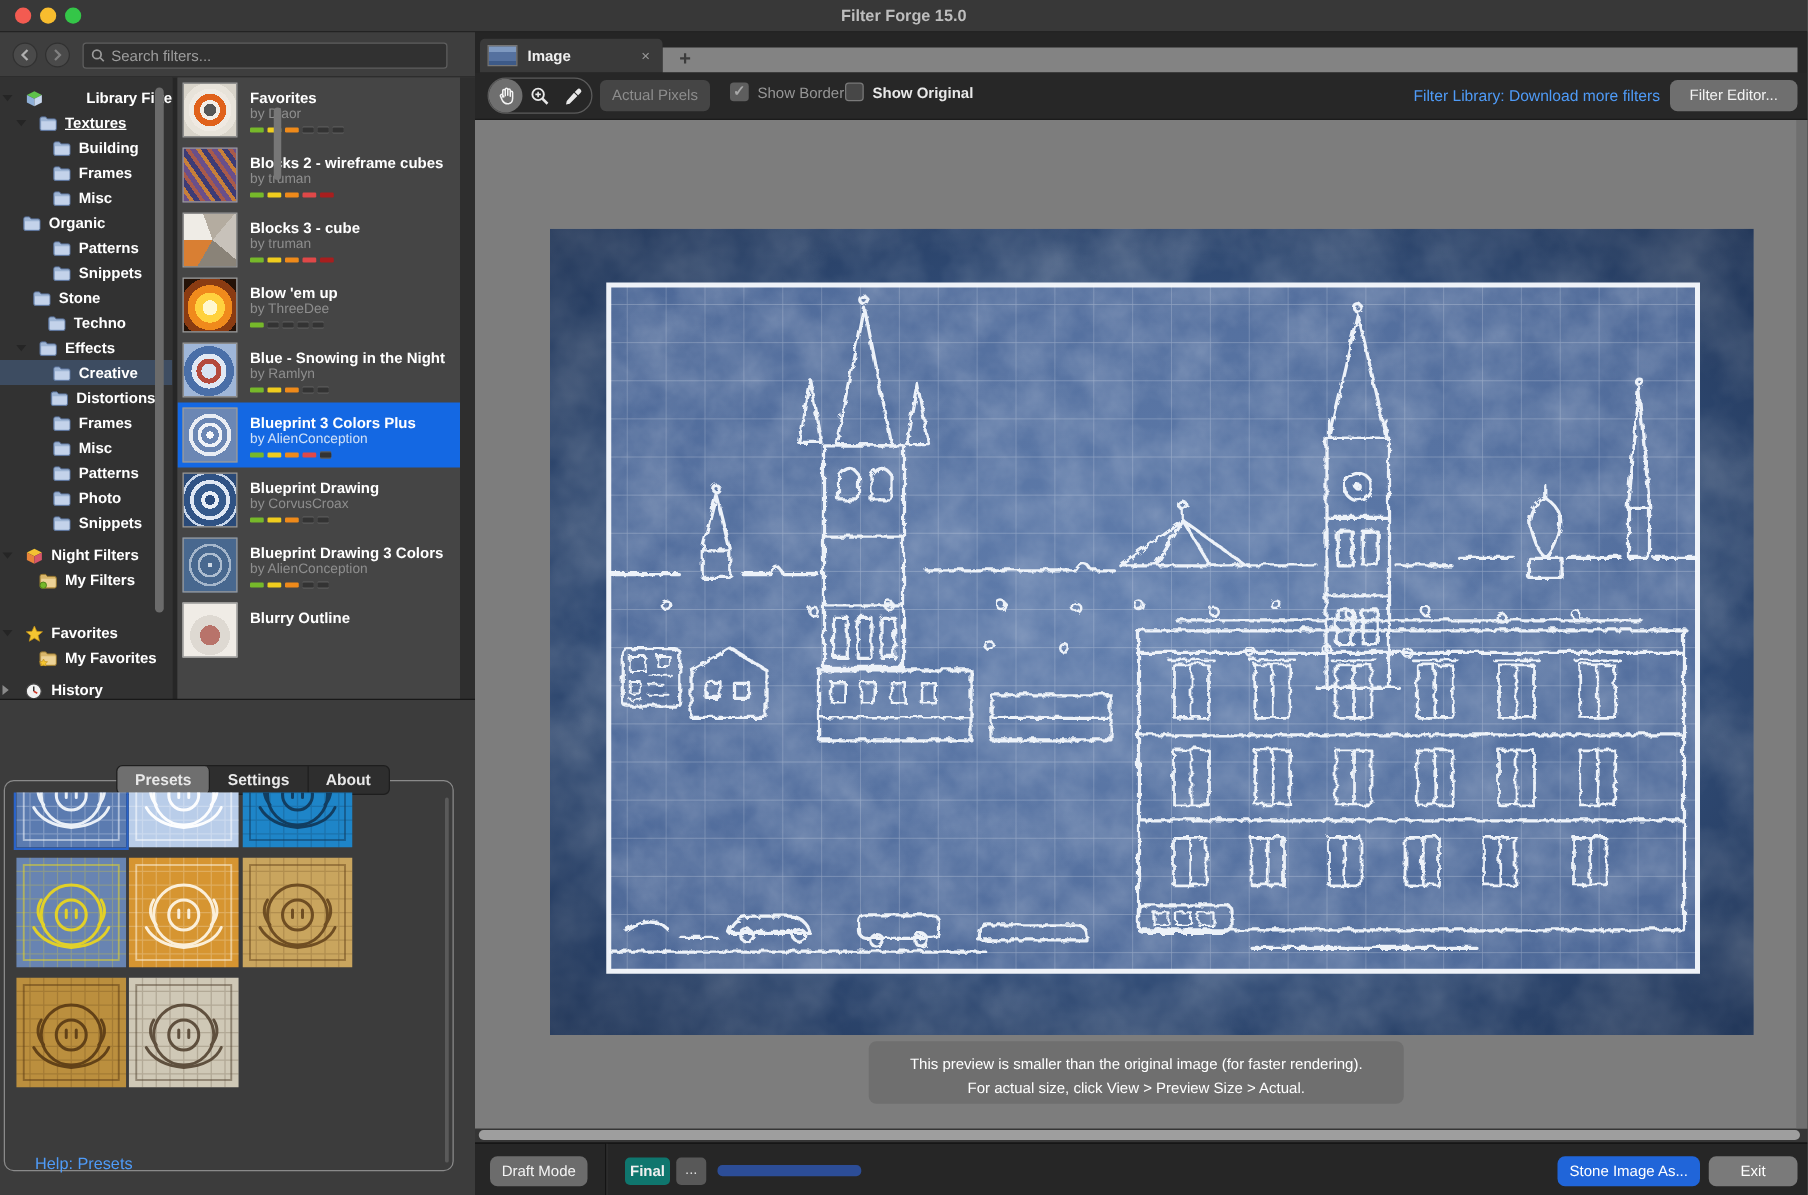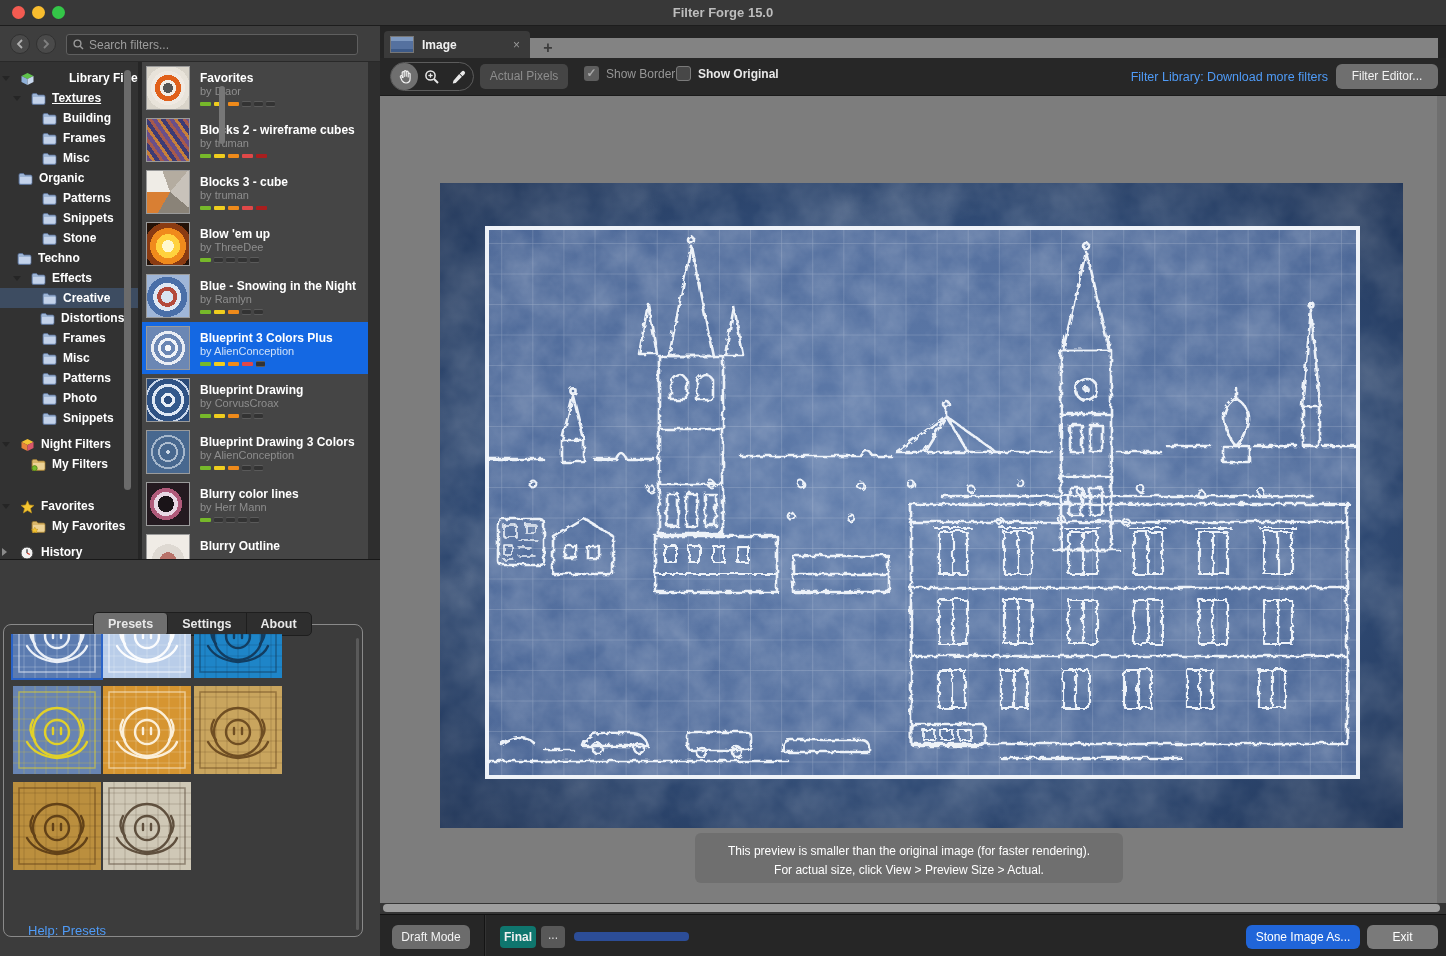--- a/index.html
+++ b/index.html
@@ -219,30 +219,30 @@
       </div>
       <div class="tree-row" style="padding-left: 42px;">
         <span class="ticon">
           <svg width="15" height="13" viewBox="0 0 15 13">
             <path d="M1 3 q0-1.5 1.5-1.5 h3 l1.4 1.6 h5.6 q1.5 0 1.5 1.5 v6.4 q0 1.5-1.5 1.5 h-10 q-1.5 0-1.5-1.5 z" fill="#9db4d4" stroke="#5a729a" stroke-width=".8"></path>
             <path d="M2 5 h11.5 v5.5 q0 1-1 1 h-9.5 q-1 0-1-1 z" fill="#c3d2ea"></path>
           </svg>
         </span>
         <span>Snippets</span>
       </div>
-      <div class="tree-row" style="padding-left: 42px;">
+      <div class="tree-row" style=" margin-left: 26px;">
         <span class="ticon">
           <svg width="15" height="13" viewBox="0 0 15 13">
             <path d="M1 3 q0-1.5 1.5-1.5 h3 l1.4 1.6 h5.6 q1.5 0 1.5 1.5 v6.4 q0 1.5-1.5 1.5 h-10 q-1.5 0-1.5-1.5 z" fill="#9db4d4" stroke="#5a729a" stroke-width=".8"></path>
             <path d="M2 5 h11.5 v5.5 q0 1-1 1 h-9.5 q-1 0-1-1 z" fill="#c3d2ea"></path>
           </svg>
         </span>
         <span>Stone</span>
       </div>
-      <div class="tree-row" style="padding-left: 17px;">
+      <div class="tree-row" style="padding-left: 38px;">
         <span class="ticon">
           <svg width="15" height="13" viewBox="0 0 15 13">
             <path d="M1 3 q0-1.5 1.5-1.5 h3 l1.4 1.6 h5.6 q1.5 0 1.5 1.5 v6.4 q0 1.5-1.5 1.5 h-10 q-1.5 0-1.5-1.5 z" fill="#9db4d4" stroke="#5a729a" stroke-width=".8"></path>
             <path d="M2 5 h11.5 v5.5 q0 1-1 1 h-9.5 q-1 0-1-1 z" fill="#c3d2ea"></path>
           </svg>
         </span>
         <span>Techno</span>
       </div>
       <div class="tree-row" style="padding-left: 31px;">
         <span class="twisty" style="left: 13px; border-left: 4px solid transparent; border-right: 4px solid transparent; border-top: 5px solid rgb(37, 37, 37);"></span>
@@ -459,32 +459,20 @@
         </div>
       </div>
       <div class="fl-item">
         <div class="fl-thumb t-blueprint3"></div>
         <div class="fl-name">Blueprint Drawing 3 Colors</div>
         <div class="fl-author">by AlienConception</div>
         <div class="fl-rating">
           <span class="seg" style="background: rgb(118, 184, 42);"></span>
           <span class="seg" style="background: rgb(240, 205, 30);"></span>
           <span class="seg" style="background: rgb(239, 138, 26);"></span>
-          <span class="seg empty"></span>
-          <span class="seg empty"></span>
-        </div>
-      </div>
-      <div class="fl-item">
-        <div class="fl-thumb t-blurry"></div>
-        <div class="fl-name">Blurry color lines</div>
-        <div class="fl-author">by Herr Mann</div>
-        <div class="fl-rating">
-          <span class="seg" style="background: rgb(118, 184, 42);"></span>
-          <span class="seg empty"></span>
-          <span class="seg empty"></span>
           <span class="seg empty"></span>
           <span class="seg empty"></span>
         </div>
       </div>
       <div class="fl-item">
         <div class="fl-thumb t-blurryoutline"></div>
         <div class="fl-name">Blurry Outline</div>
         <div class="fl-author"></div>
         <div class="fl-rating"></div>
       </div>

